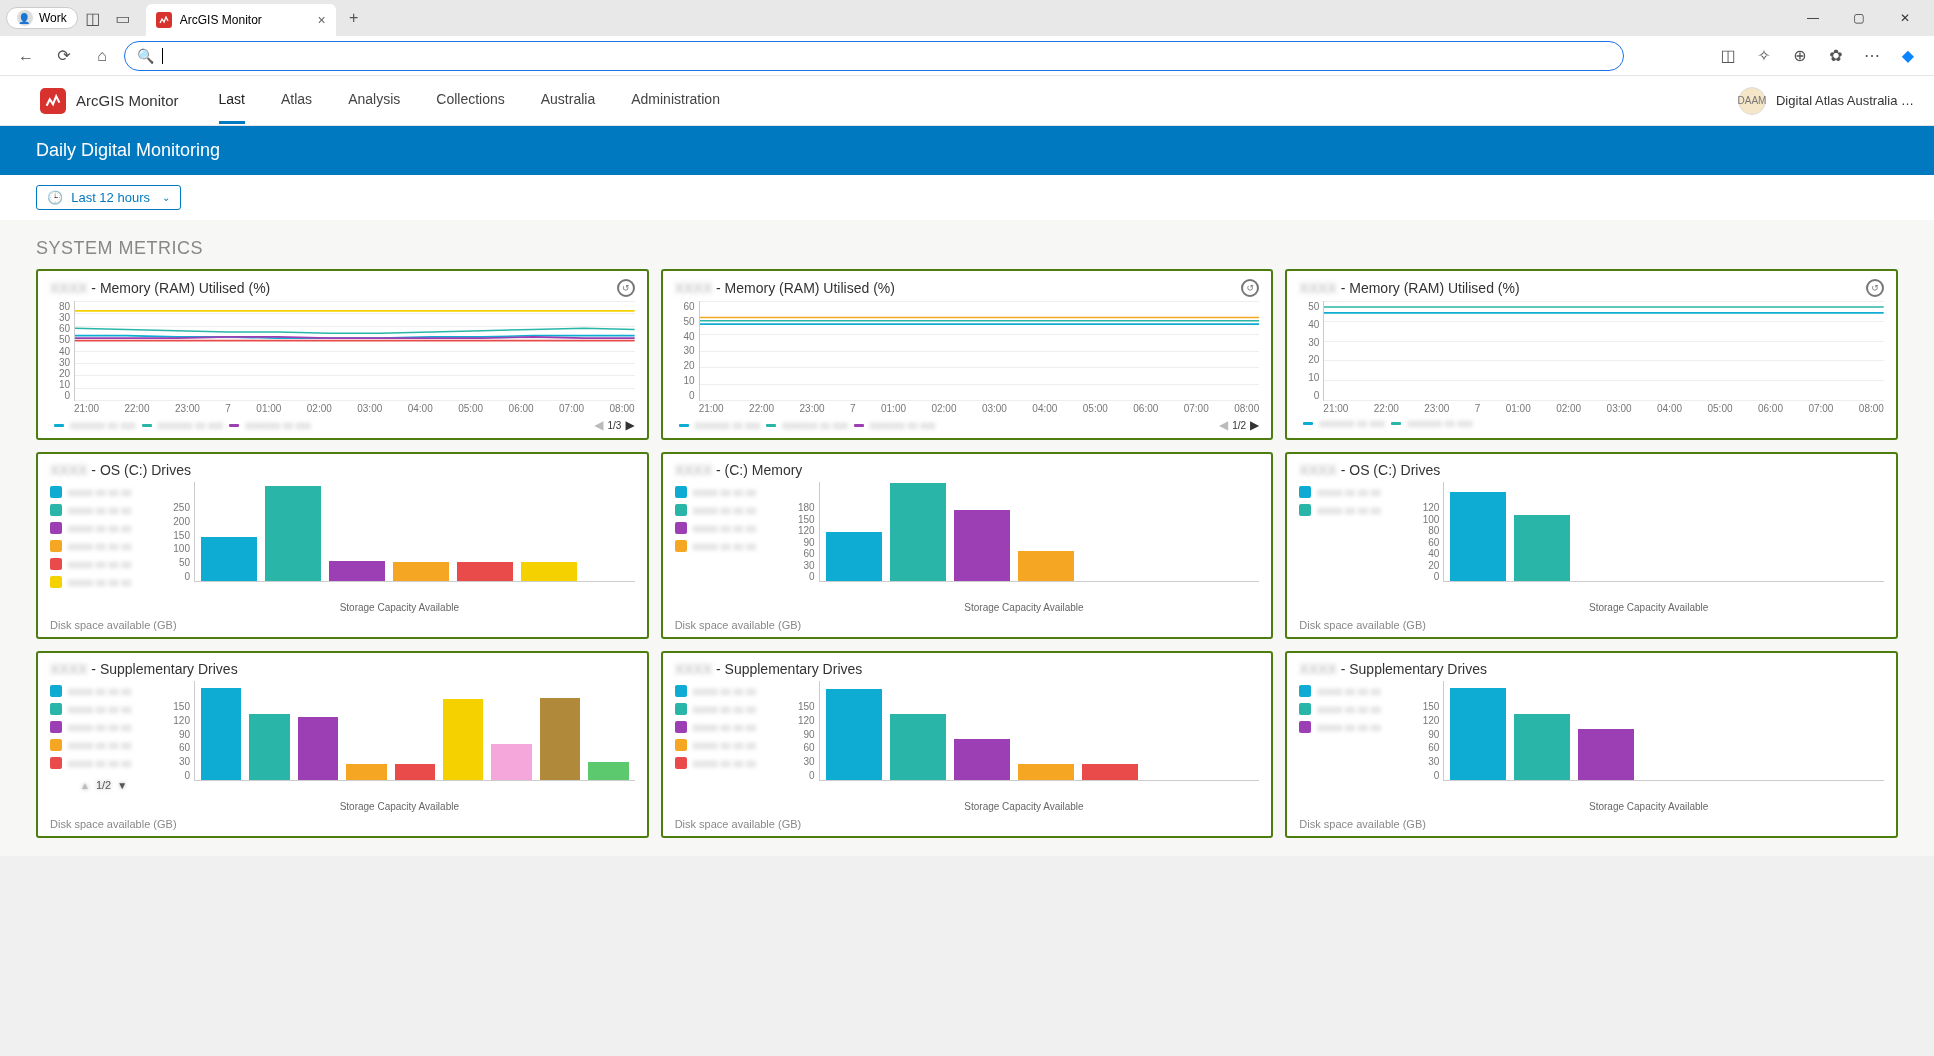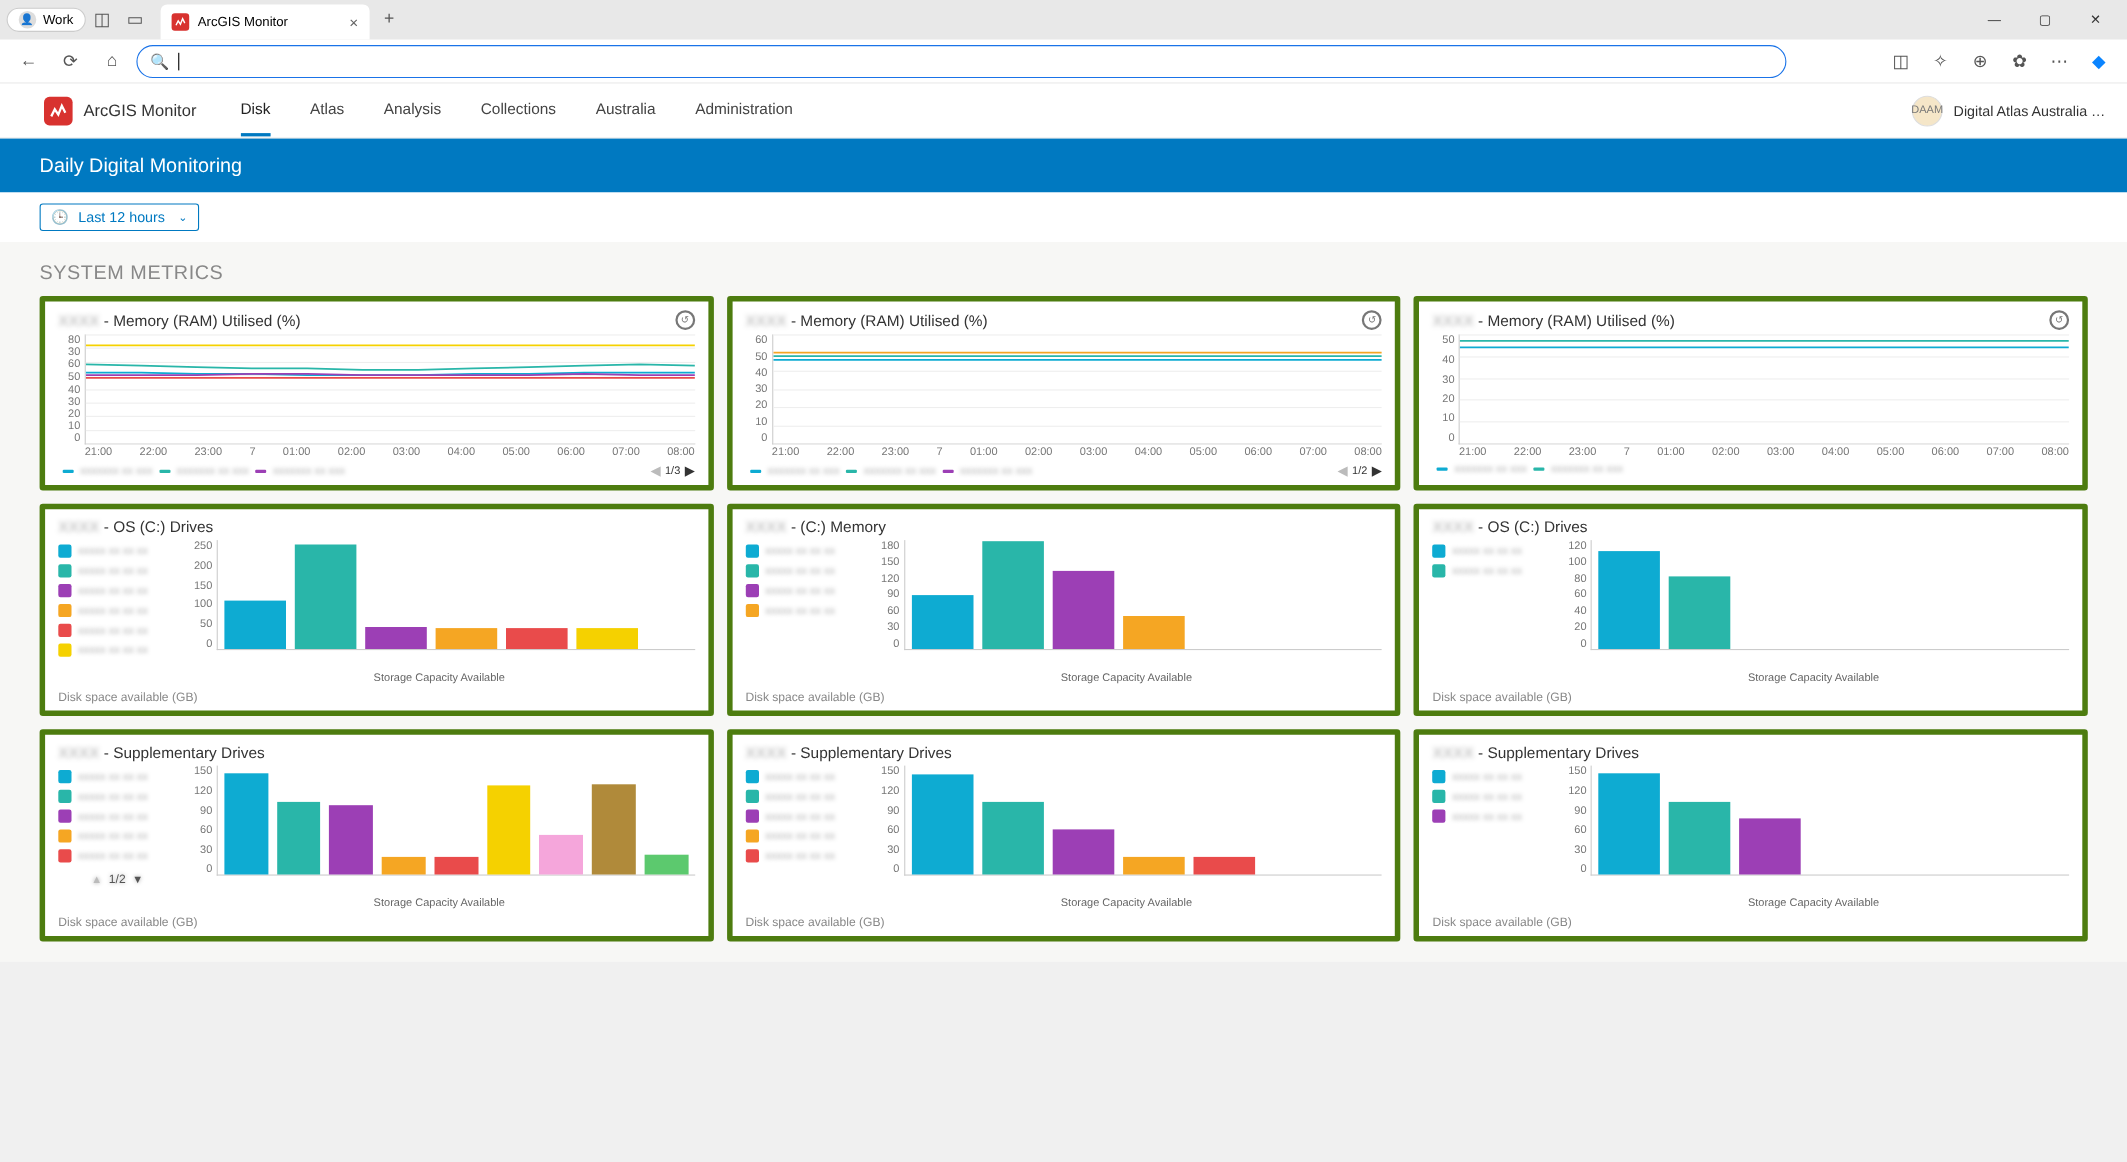--- a/index.html
+++ b/index.html
@@ -42,21 +42,21 @@
 
   
   .filter-row { padding:10px 36px; background:#fff; }
   .time-chip { display:inline-flex; align-items:center; gap:8px; border:1px solid #0079c1; color:#0079c1; border-radius:3px; padding:4px 10px; font-size:13px; cursor:pointer;}
   .time-chip .chev { font-size:10px; margin-left:4px;}
 
   .content { padding: 18px 36px; background:#f7f7f5; }
   .section-title { font-size:18px; color:#888; letter-spacing:0.5px; margin-bottom:10px; }
 
   .grid { display:grid; grid-template-columns: 1fr 1fr 1fr; gap:12px; }
-  .card { background:#fff; border:5px solid #4d7c0f; border-radius:3px; padding:8px 12px 6px; position:relative; }
+  .card { background:#fff; border:2px solid #4d7c0f; border-radius:3px; padding:8px 12px 6px; position:relative; }
   .card-title { font-size:14px; color:#333; margin-bottom:4px; display:flex; align-items:center; }
   .card-title .blur { color:transparent; text-shadow:0 0 5px #aaa; margin-right:4px;}
   .clock-icon { margin-left:auto; width:18px;height:18px;border:2px solid #777;border-radius:50%;display:flex;align-items:center;justify-content:center;font-size:9px;color:#777;cursor:pointer;}
 
   
   .line-chart { position:relative; height:100px; display:flex; }
   .y-axis { display:flex; flex-direction:column; justify-content:space-between; font-size:10px; color:#777; text-align:right; padding-right:4px; width:24px;}
   .plot { flex:1; position:relative; border-left:1px solid #ccc; border-bottom:1px solid #ccc; }
   .plot .grid-line { position:absolute; left:0; right:0; border-top:1px solid #eee; }
   .plot svg { position:absolute; inset:0; width:100%; height:100%; }
@@ -66,21 +66,21 @@
   .legend-row .pager { margin-left:auto; color:#333; text-shadow:none; display:flex; align-items:center; gap:4px;}
   .legend-row .arrow { cursor:pointer; font-size:12px;}
 
   
   .bar-card-body { display:flex; gap:4px; }
   .bar-legend { width:110px; display:flex; flex-direction:column; gap:6px; font-size:10px; color:transparent; text-shadow:0 0 4px #aaa; padding-top:4px;}
   .bar-legend .item { display:flex; align-items:center; gap:6px; }
   .bar-legend .sw { width:12px;height:12px; border-radius:2px; }
   .bar-area { flex:1; }
   .bar-chart { display:flex; height:100px; }
-  .bar-yaxis { display:flex;flex-direction:column;justify-content:space-between;font-size:10px;color:#777;text-align:right;width:30px;padding-right:4px;}
+  .bar-yaxis { display:flex;flex-direction:column;justify-content:space-between;font-size:10px;color:#777;text-align:right;width:30px;padding-right:4px;margin-top:20px;}
   .bar-plot { flex:1; display:flex; align-items:flex-end; gap:8px; border-left:1px solid #ccc; border-bottom:1px solid #ccc; padding:0 6px; position:relative;}
   .bar-plot .bar { flex:1; max-width:56px; }
   .bar-xlabel { text-align:center; font-size:10px; color:#666; margin-top:20px;}
   .card-footer { font-size:11px; color:#888; margin-top:6px; }
   .mini-pager { display:flex; align-items:center; gap:6px; font-size:11px; color:#555; margin-left:30px; margin-top:4px;}
   .mini-pager .tri { font-size:10px; cursor:pointer;}
 </style>
 </head>
 <body>
 
@@ -128,21 +128,21 @@
 
 <div class="app-wrap">
   <div class="app-header">
     <div class="logo">
         <svg width="16" height="16" viewBox="0 0 10 10">
           <path d="M1 8 L3 4 L5 7 L7 2 L9 6" stroke="#fff" stroke-width="1.3" fill="none"></path>
         </svg>
       </div>
     <div class="app-title">ArcGIS Monitor</div>
     <div class="nav-tabs" id="nav-tabs">
-        <div class="nav-tab active">Disk</div>
+        <div class="nav-tab active">Last</div>
         <div class="nav-tab">Atlas</div>
         <div class="nav-tab">Analysis</div>
         <div class="nav-tab">Collections</div>
         <div class="nav-tab">Australia</div>
         <div class="nav-tab">Administration</div>
       </div>
     <div class="account">
       <div class="avatar">
           <span>DAAM</span>
         </div>

